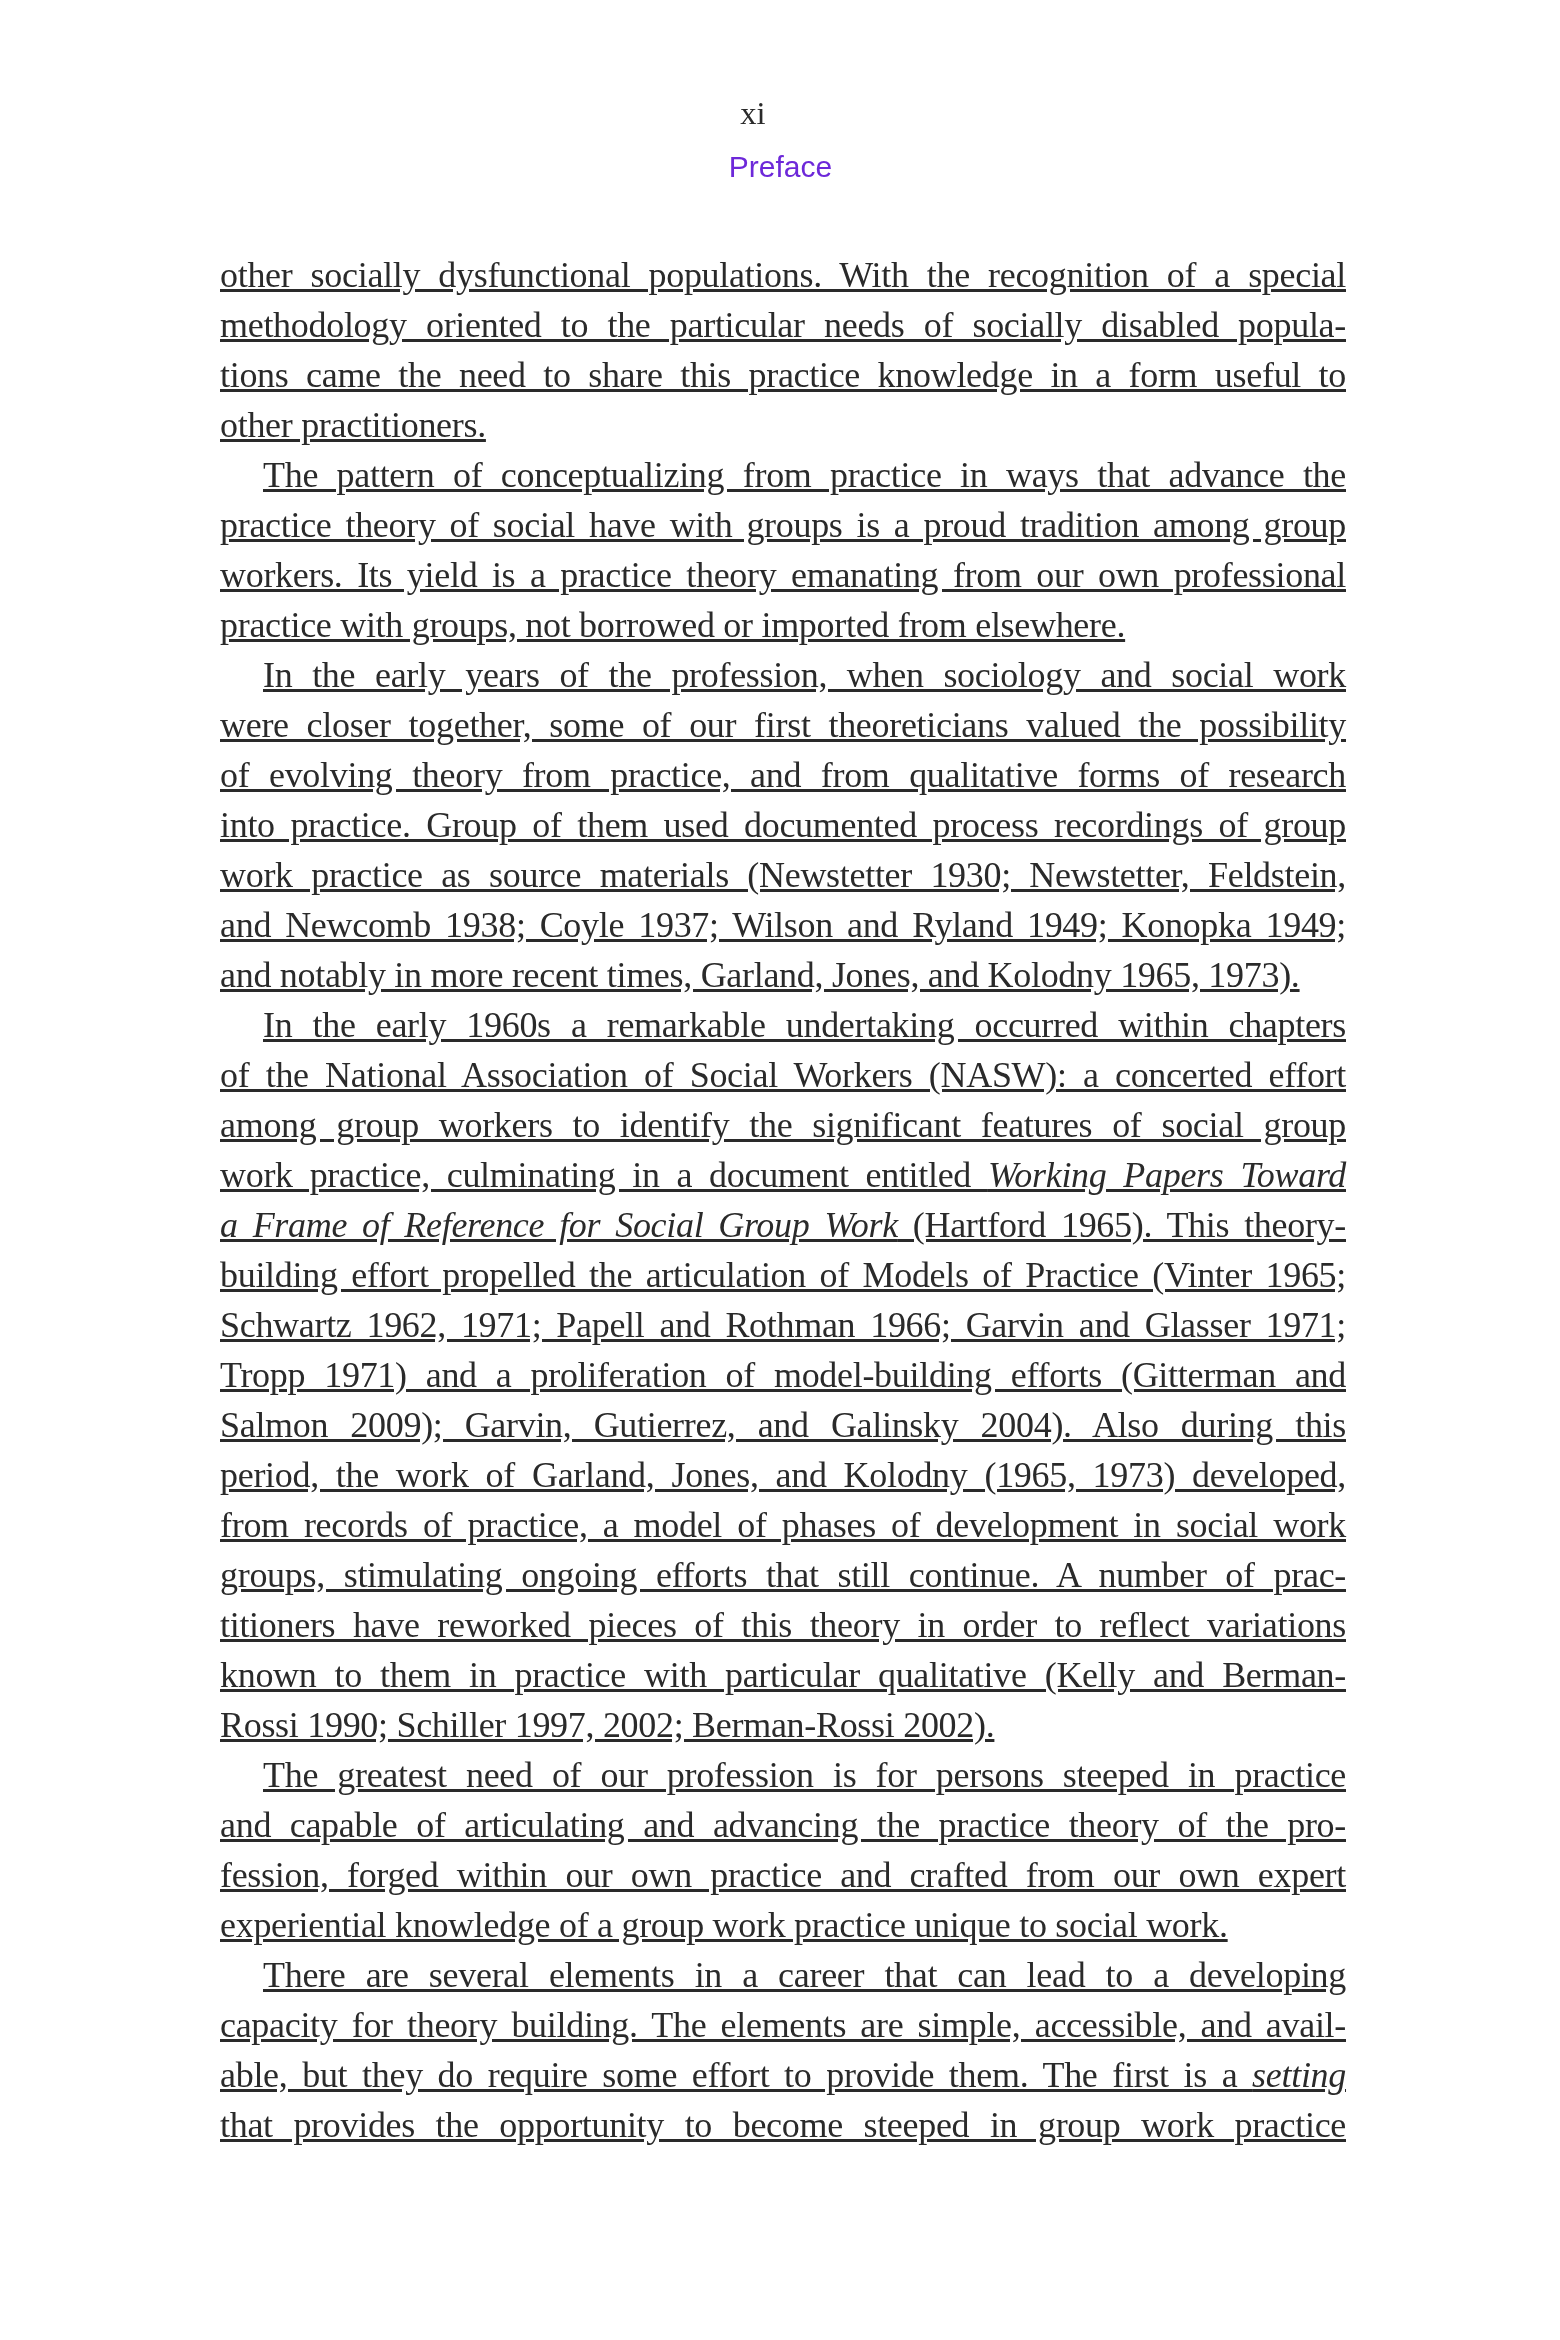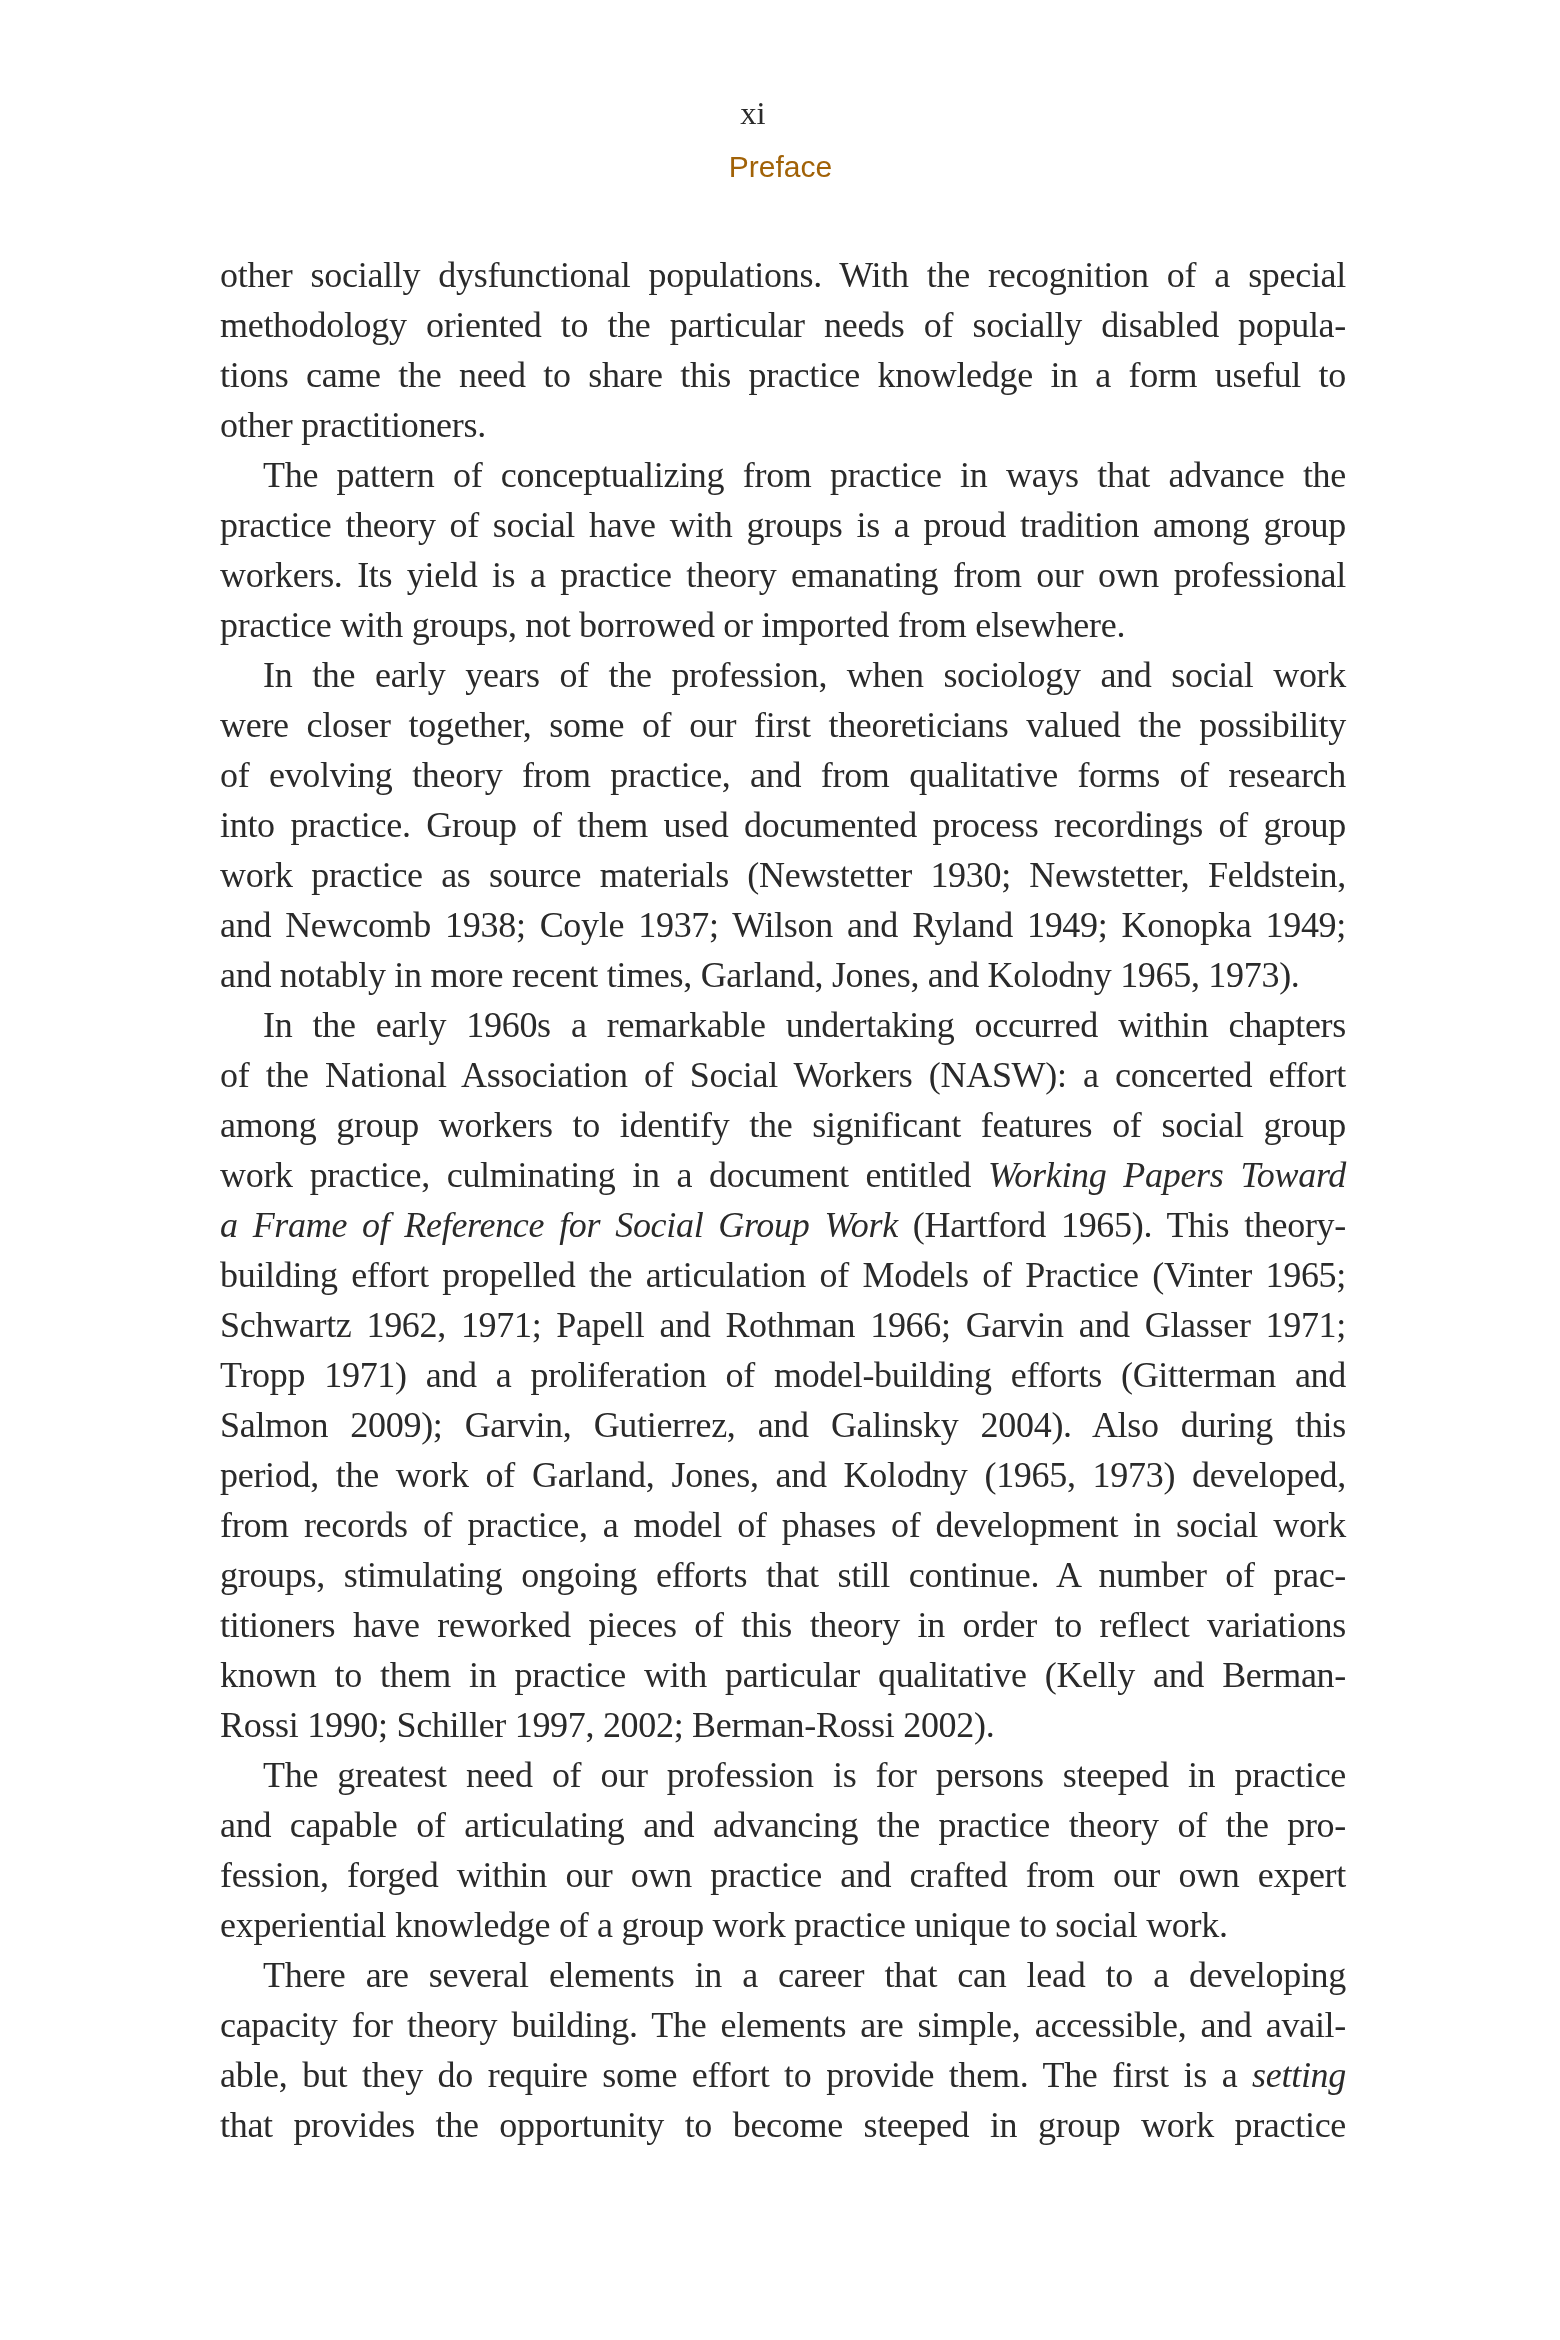--- a/index.html
+++ b/index.html
@@ -27,37 +27,38 @@
     }
     .running-head {
       position: absolute;
       top: 148px;
       left: 0;
       width: 1561px;
       text-align: center;
       font-size: 30px;
       line-height: 38px;
       font-family: "Liberation Sans", "DejaVu Sans", sans-serif;
-      color: #a16207;
+      color: #6d28d9;
     }
     .body-text {
       position: absolute;
       top: 250px;
       left: 220px;
       width: 1126px;
     }
     .line {
       display: block;
       height: 50px;
       line-height: 50px;
       font-size: 36px;
       white-space: nowrap;
       text-align: justify;
       text-align-last: justify;
       letter-spacing: -0.3px;
+      text-decoration: underline;
     }
     .line.last {
       text-align-last: left;
     }
     .line.indent {
       padding-left: 43px;
     }
     em {
       font-style: italic;
     }

